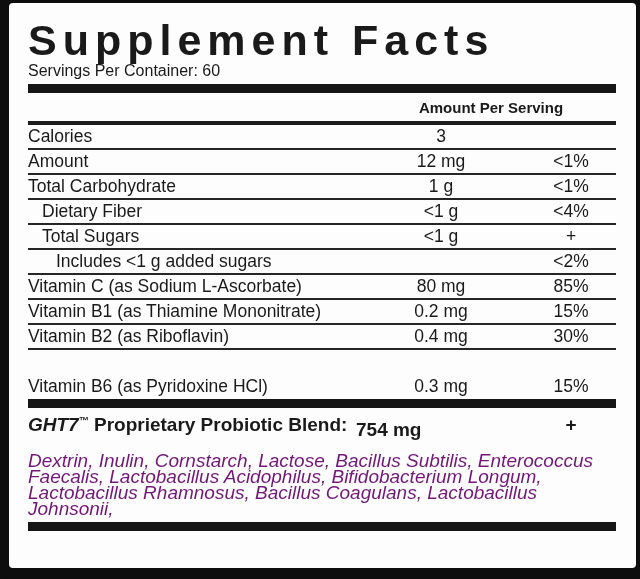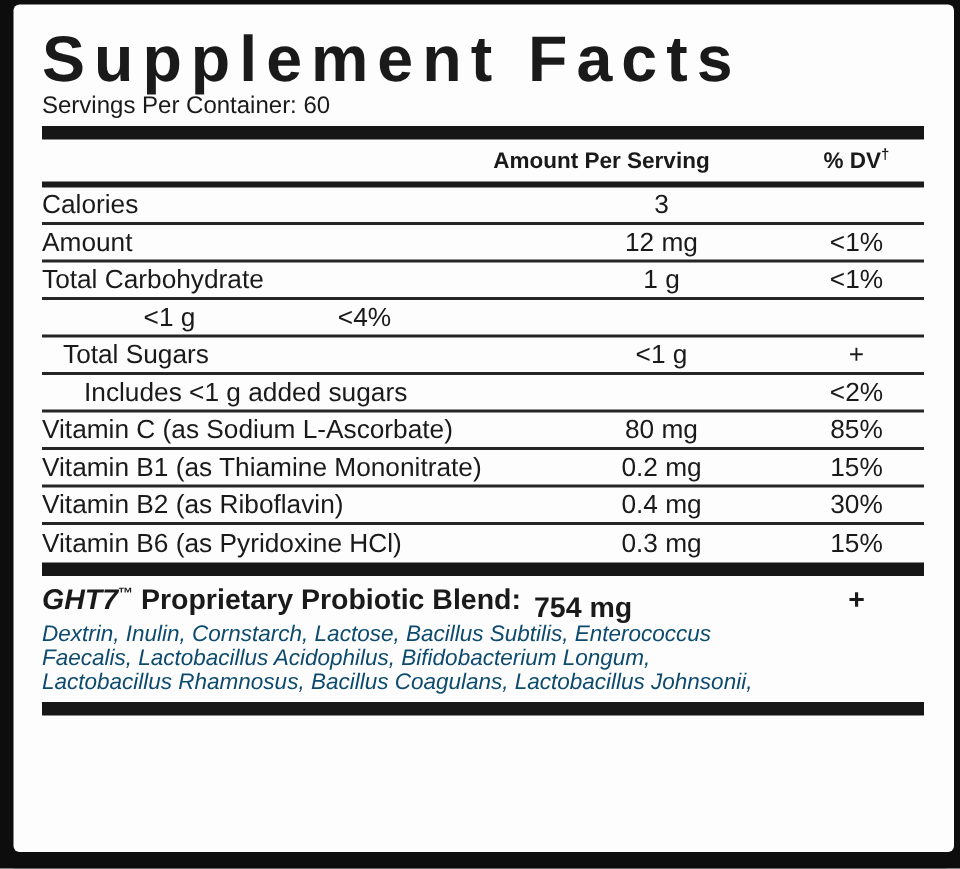--- a/index.html
+++ b/index.html
@@ -60,45 +60,45 @@
   .hdr-dv { width: 90px; text-align: center; }
   sup.dag { font-size: 10px; vertical-align: super; line-height: 0; }
   .row {
     display: flex;
     align-items: center;
     height: 25px;
     box-sizing: border-box;
     border-bottom: 2px solid #262626;
     font-size: 17.5px;
   }
-  .row:last-child { border-bottom: none; }
+  .row:last-child { border-bottom: none; margin-top: 24px; }
   .cell-name { flex: 1; white-space: nowrap; overflow: hidden; }
   .cell-amount { width: 170px; text-align: center; }
   .cell-dv { width: 90px; text-align: center; }
   .indent-1 .cell-name { padding-left: 14px; }
   .indent-2 .cell-name { padding-left: 28px; }
   .blend-row {
     display: flex;
     align-items: center;
     margin-top: 5px;
     height: 24px;
     font-size: 19px;
     font-weight: bold;
   }
   .blend-name { flex: 1; white-space: nowrap; }
   .blend-brand { font-style: italic; }
   .blend-tm { font-size: 10px; vertical-align: super; line-height: 0; }
   .blend-amount { width: 170px; text-align: left; margin-top: 10px; }
   .blend-dv { width: 90px; text-align: center; font-weight: bold; }
   .ingredients {
-    font-size: 15px;
+    font-size: 19px;
     font-style: italic;
     line-height: 16px;
-    color: #0c4a6e;
-    margin-top: 2px;
+    color: #701a75;
+    margin-top: 16px;
   }
   .footnotes { margin-top: 7px; }
   .footnote {
     font-size: 15px;
     font-weight: bold;
     line-height: 19.5px;
   }
   .fn-sym { font-size: 11px; vertical-align: top; padding-right: 2px; }
 </style>
 </head>
@@ -110,40 +110,40 @@
 
       <h1 class="title">Supplement Facts</h1>
 
       <div class="serving-line">Servings Per Container: 60</div>
 
       <div class="bar bar-1"></div>
 
       <div class="hdr-row">
         <span class="hdr-spacer"></span>
         <span class="hdr-amount">Amount Per Serving</span>
-        <span class="hdr-dv"><span>% DV</span><sup class="dag">†</sup></span>
       </div>
 
       <div>
           <div class="row indent-0">
             <span class="cell-name">Calories</span>
             <span class="cell-amount">3</span>
             <span class="cell-dv"></span>
           </div>
           <div class="row indent-0">
             <span class="cell-name">Amount</span>
             <span class="cell-amount">12 mg</span>
             <span class="cell-dv">&lt;1%</span>
           </div>
           <div class="row indent-0">
             <span class="cell-name">Total Carbohydrate</span>
             <span class="cell-amount">1 g</span>
             <span class="cell-dv">&lt;1%</span>
           </div>
           <div class="row indent-1">
+            <span class="cell-name">Dietary Fiber</span>
             <span class="cell-amount">&lt;1 g</span>
             <span class="cell-dv">&lt;4%</span>
           </div>
           <div class="row indent-1">
             <span class="cell-name">Total Sugars</span>
             <span class="cell-amount">&lt;1 g</span>
             <span class="cell-dv">+</span>
           </div>
           <div class="row indent-2">
             <span class="cell-name">Includes &lt;1 g added sugars</span>

